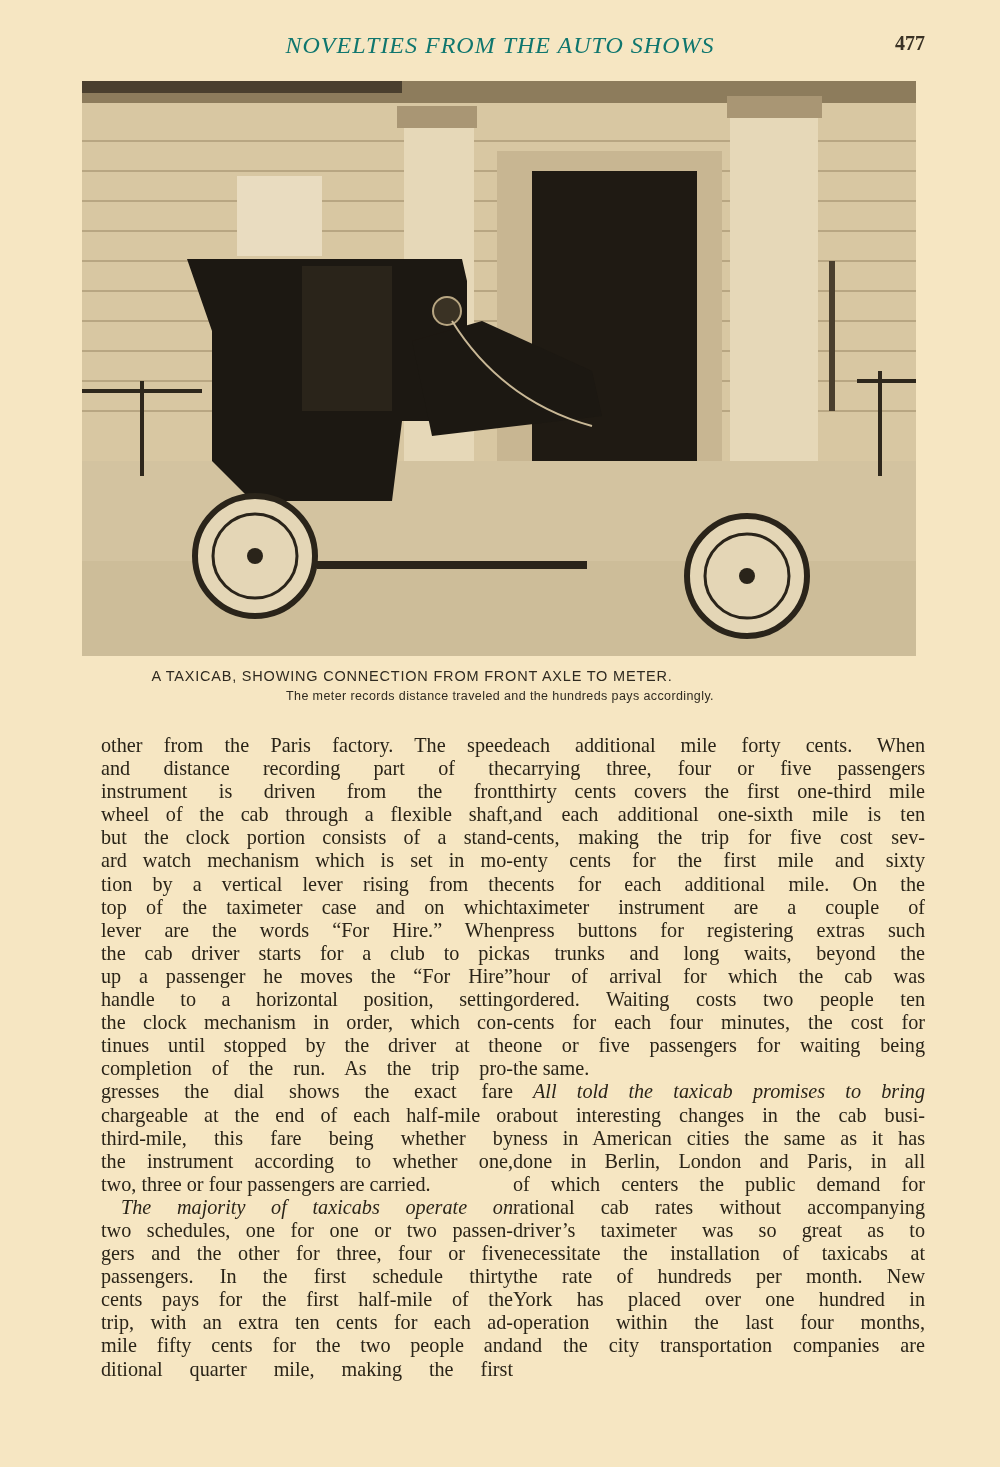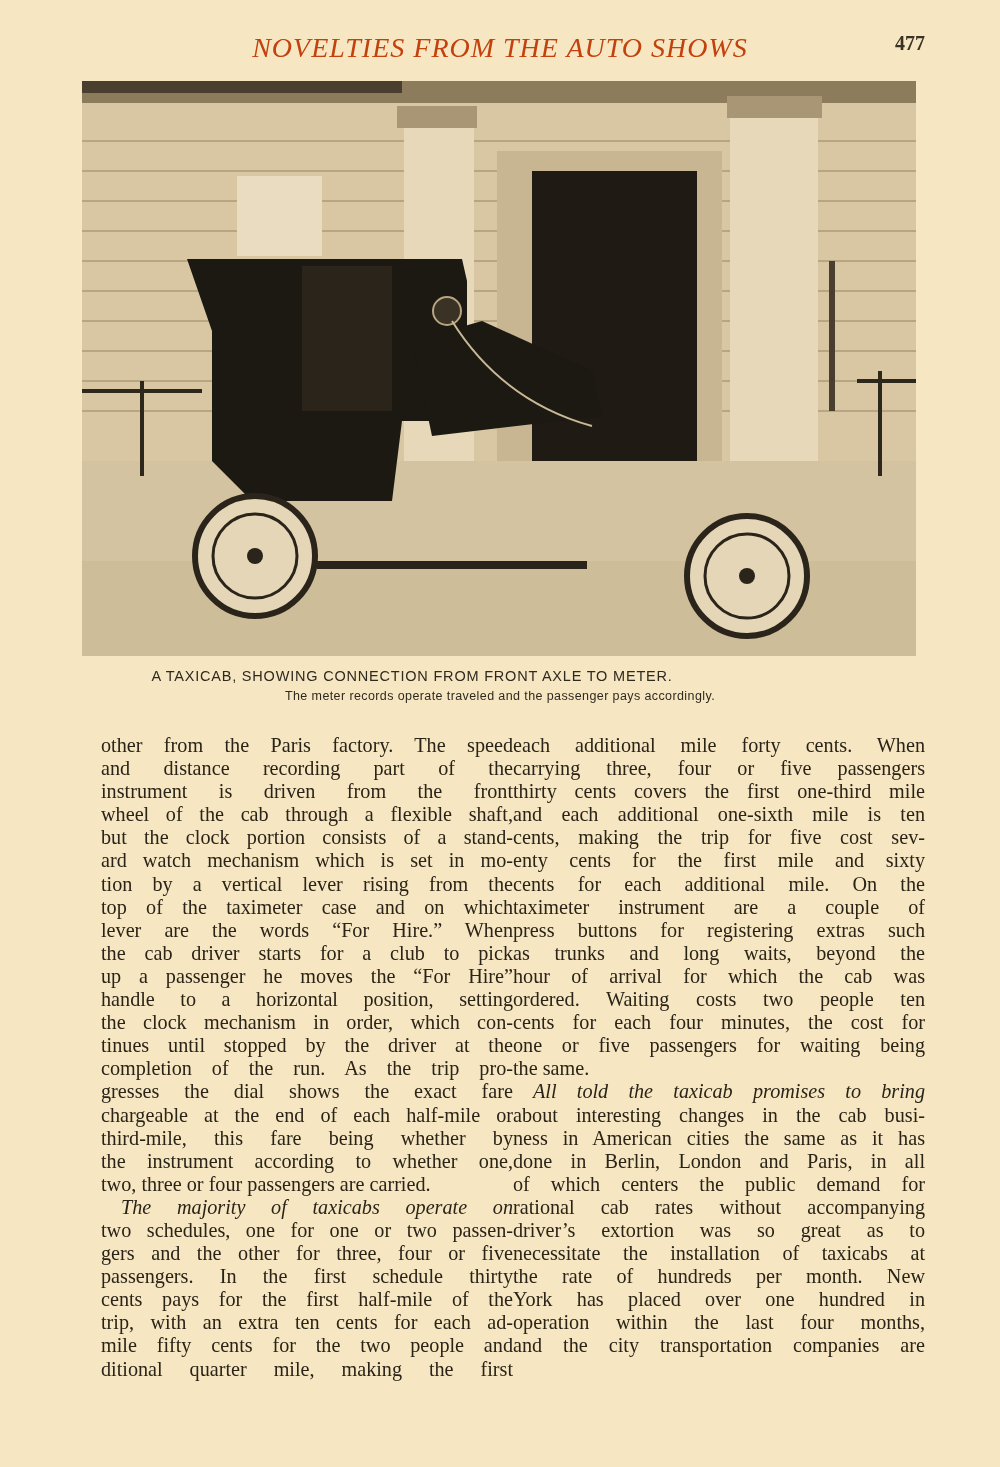--- a/index.html
+++ b/index.html
@@ -5,22 +5,22 @@
   html, body { margin:0; padding:0; }
   body {
     width:1000px; height:1467px; overflow:hidden;
     background:#f6e6c2;
     color:#2a2418;
     font-family:"Liberation Serif","DejaVu Serif",serif;
     position:relative;
   }
   .running-head {
     position:absolute; top:32px; left:0; width:1000px;
-    text-align:center; font-style:italic; font-size:28px; letter-spacing:1px;
-    color:#c2410c;
+    text-align:center; font-style:italic; font-size:24px; letter-spacing:1px;
+    color:#0f766e;
   }
   .page-num {
     position:absolute; top:32px; left:895px; font-size:20px; font-weight:bold; color:#3a3225;
   }
   .photo {
     position:absolute; left:82px; top:81px; width:834px; height:575px;
     background:#d9c8a4; overflow:hidden;
   }
   .photo svg { width:100%; height:100%; display:block; }
   .caption1 {
@@ -102,21 +102,21 @@
     <g>
       <circle cx="665" cy="495" r="60" fill="#e4d6b6" stroke="#2a241a" stroke-width="6"></circle>
       <circle cx="665" cy="495" r="42" fill="none" stroke="#2a241a" stroke-width="3"></circle>
       <circle cx="665" cy="495" r="8" fill="#2a241a"></circle>
     </g>
     <rect x="235" y="480" width="270" height="8" fill="#2a241a"></rect>
   </svg>
 </div>
 
 <div class="caption1">A TAXICAB, SHOWING CONNECTION FROM FRONT AXLE TO METER.</div>
-<div class="caption2">The meter records operate traveled and the passenger pays accordingly.</div>
+<div class="caption2">The meter records distance traveled and the hundreds pays accordingly.</div>
 
 <div class="col left" id="col-left">
     <span class="line">other from the Paris factory.  The speed</span>
     <span class="line">and distance recording part of the</span>
     <span class="line">instrument is driven from the front</span>
     <span class="line">wheel of the cab through a flexible shaft,</span>
     <span class="line">but the clock portion consists of a stand-</span>
     <span class="line">ard watch mechanism which is set in mo-</span>
     <span class="line">tion by a vertical lever rising from the</span>
     <span class="line">top of the taximeter case and on which</span>
@@ -156,19 +156,19 @@
     <span class="line">ordered.  Waiting costs two people ten</span>
     <span class="line">cents for each four minutes, the cost for</span>
     <span class="line">one or five passengers for waiting being</span>
     <span class="line last">the same.</span>
     <span class="line indent">All told the taxicab promises to bring</span>
     <span class="line">about interesting changes in the cab busi-</span>
     <span class="line">ness in American cities the same as it has</span>
     <span class="line">done in Berlin, London and Paris, in all</span>
     <span class="line">of which centers the public demand for</span>
     <span class="line">rational cab rates without accompanying</span>
-    <span class="line">driver’s extortion was so great as to</span>
+    <span class="line">driver’s taximeter was so great as to</span>
     <span class="line">necessitate the installation of taxicabs at</span>
     <span class="line">the rate of hundreds per month.  New</span>
     <span class="line">York has placed over one hundred in</span>
     <span class="line">operation within the last four months,</span>
     <span class="line">and the city transportation companies are</span>
   </div>
 
 </body></html>

